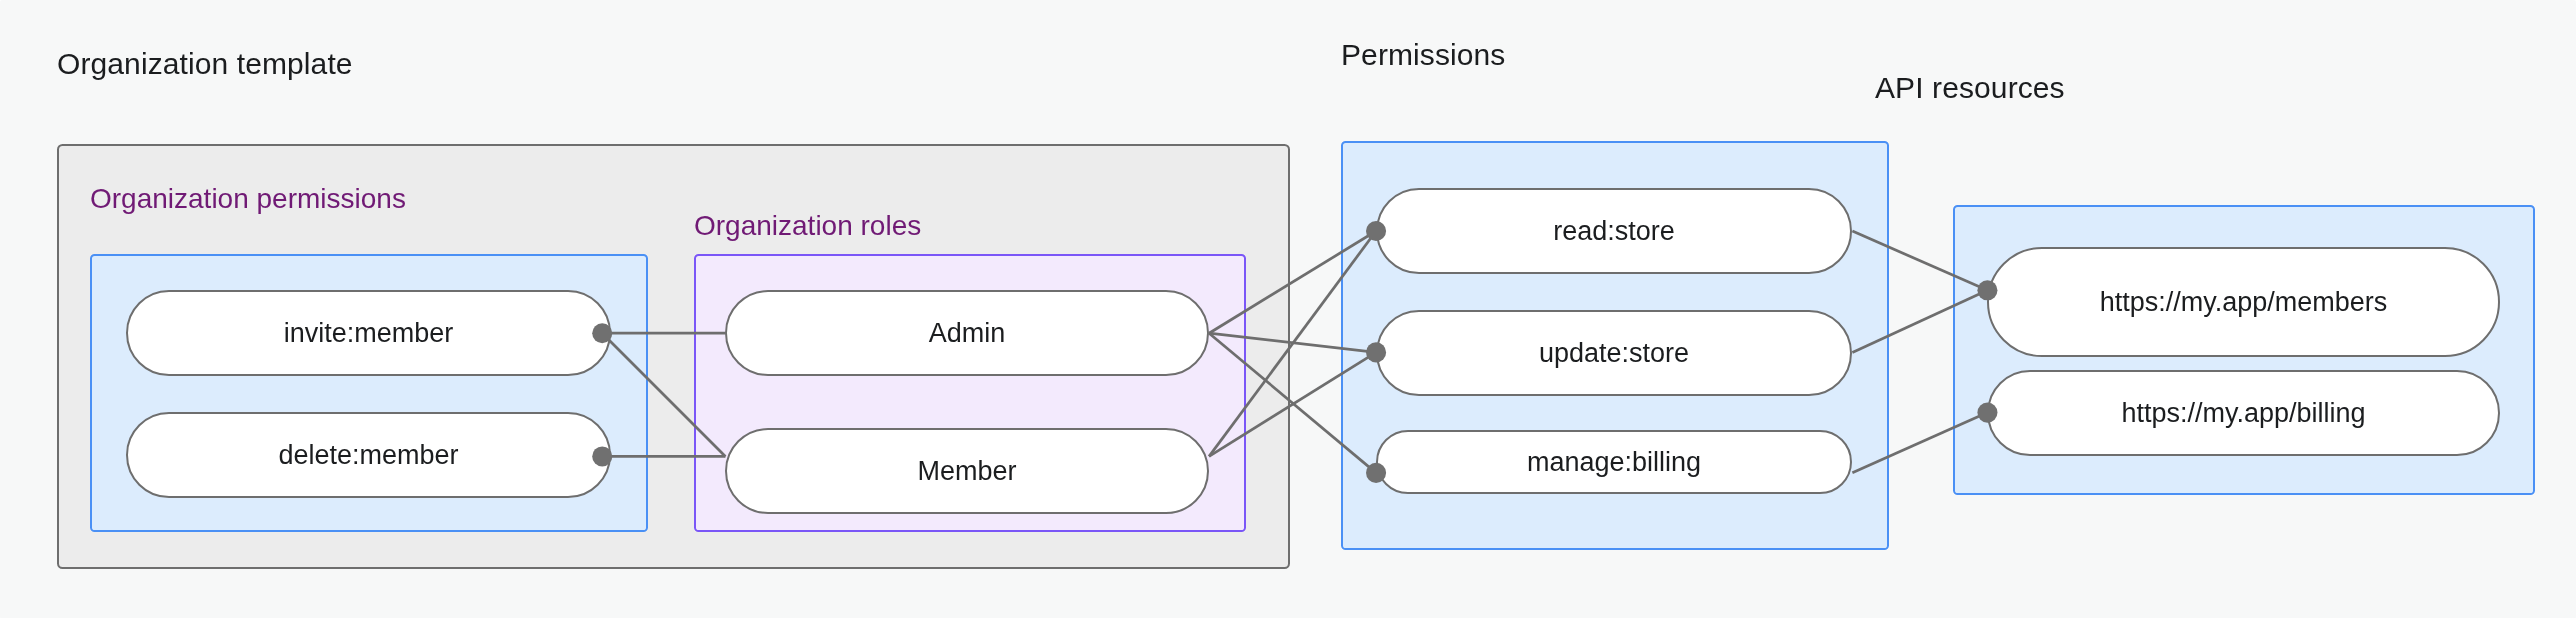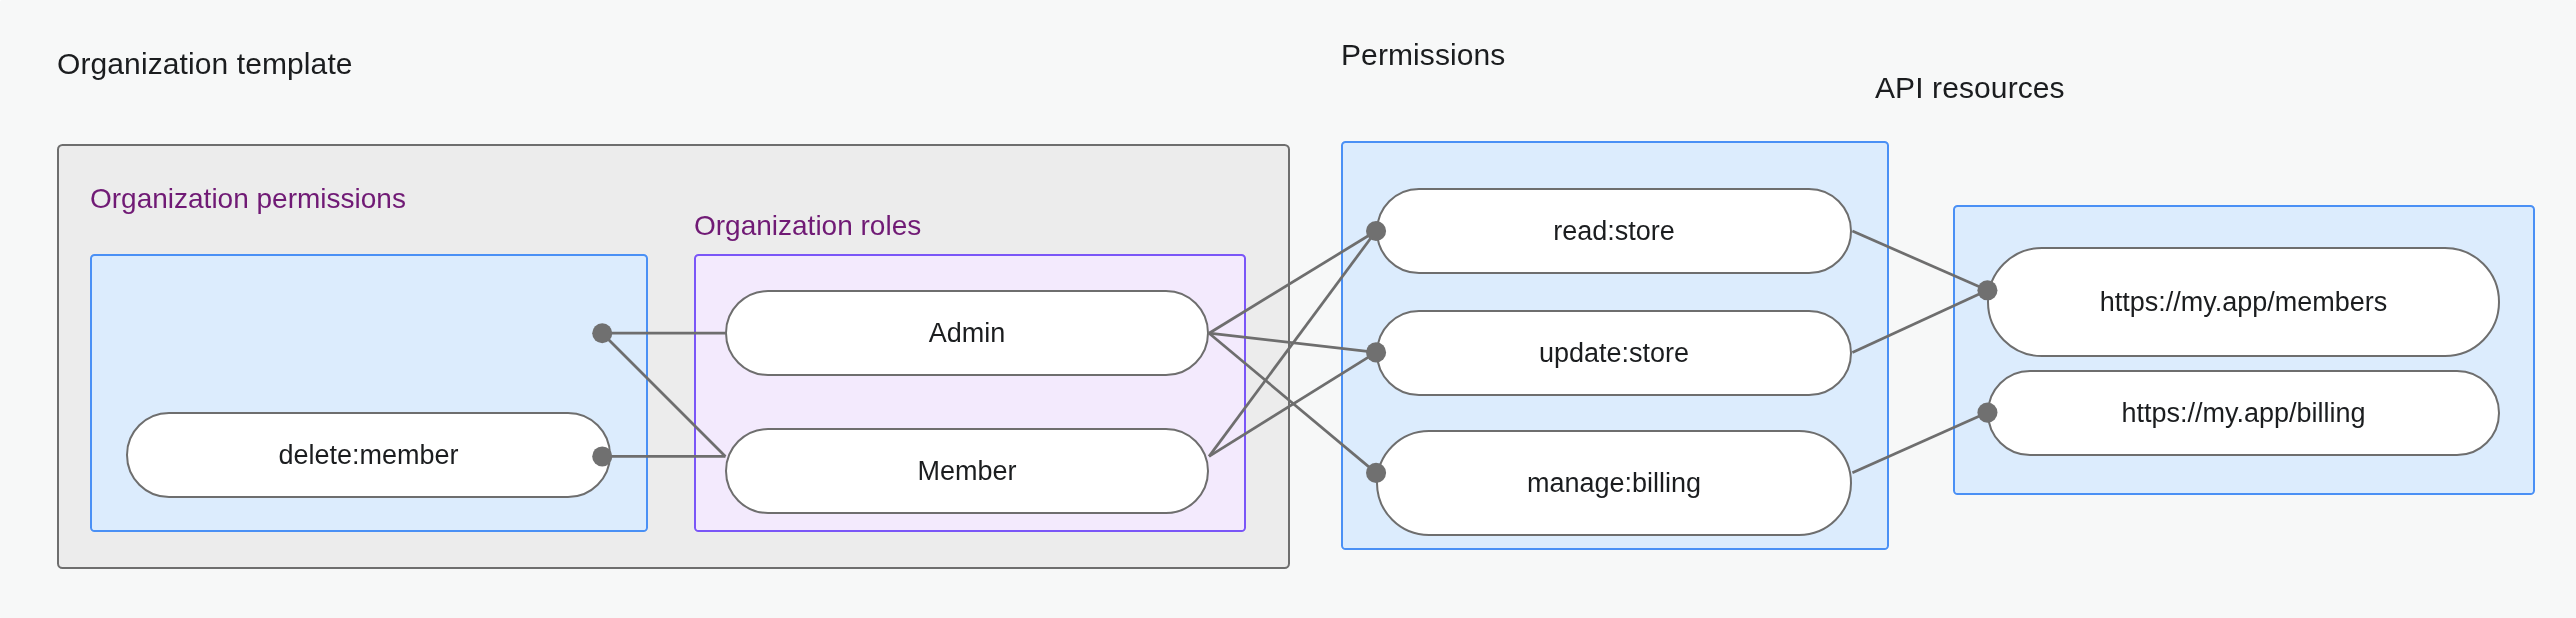--- a/index.html
+++ b/index.html
@@ -130,40 +130,41 @@
   </svg>
 
   <div class="group-label" style="left:57px; top:47px;">Organization template</div>
 
   <div class="box box-outer-template" style="left:57px; top:144px; width:1233px; height:425px;"></div>
 
   <div class="section-label" style="left:90px; top:183px;">Organization permissions</div>
 
   <div class="box box-blue" style="left:90px; top:254px; width:558px; height:278px;"></div>
 
+  <div class="node" style="left:126px; top:290px; width:485px; height:86px;">invite:member</div>
 
   <div class="node" style="left:126px; top:412px; width:485px; height:86px;">delete:member</div>
 
   <div class="section-label" style="left:694px; top:183px;margin-top:27px;">Organization roles</div>
 
   <div class="box box-purple" style="left:694px; top:254px; width:552px; height:278px;"></div>
 
   <div class="node" style="left:725px; top:290px; width:484px; height:86px;">Admin</div>
 
   <div class="node" style="left:725px; top:412px; width:484px; height:86px;margin-top:16px;">Member</div>
 
   <div class="group-label" style="left:1341px; top:38px;">Permissions</div>
 
   <div class="box box-blue" style="left:1341px; top:141px; width:548px; height:409px;"></div>
 
   <div class="node" style="left:1376px; top:188px; width:476px; height:86px;">read:store</div>
 
   <div class="node" style="left:1376px; top:310px; width:476px; height:86px;">update:store</div>
 
-  <div class="node" style="left:1376px; top:430px; width:476px; height:106px;">manage:billing</div>
+  <div class="node" style="left:1376px; top:430px; width:476px; height:64px;">manage:billing</div>
 
   <div class="group-label" style="left:1875px; top:71px;">API resources</div>
 
   <div class="box box-blue" style="left:1953px; top:205px; width:582px; height:290px;"></div>
 
   <div class="node" style="left:1987px; top:247px; width:513px; height:110px;">https://my.app/members</div>
 
   <div class="node" style="left:1987px; top:370px; width:513px; height:86px;">https://my.app/billing</div>
 
 </div>

